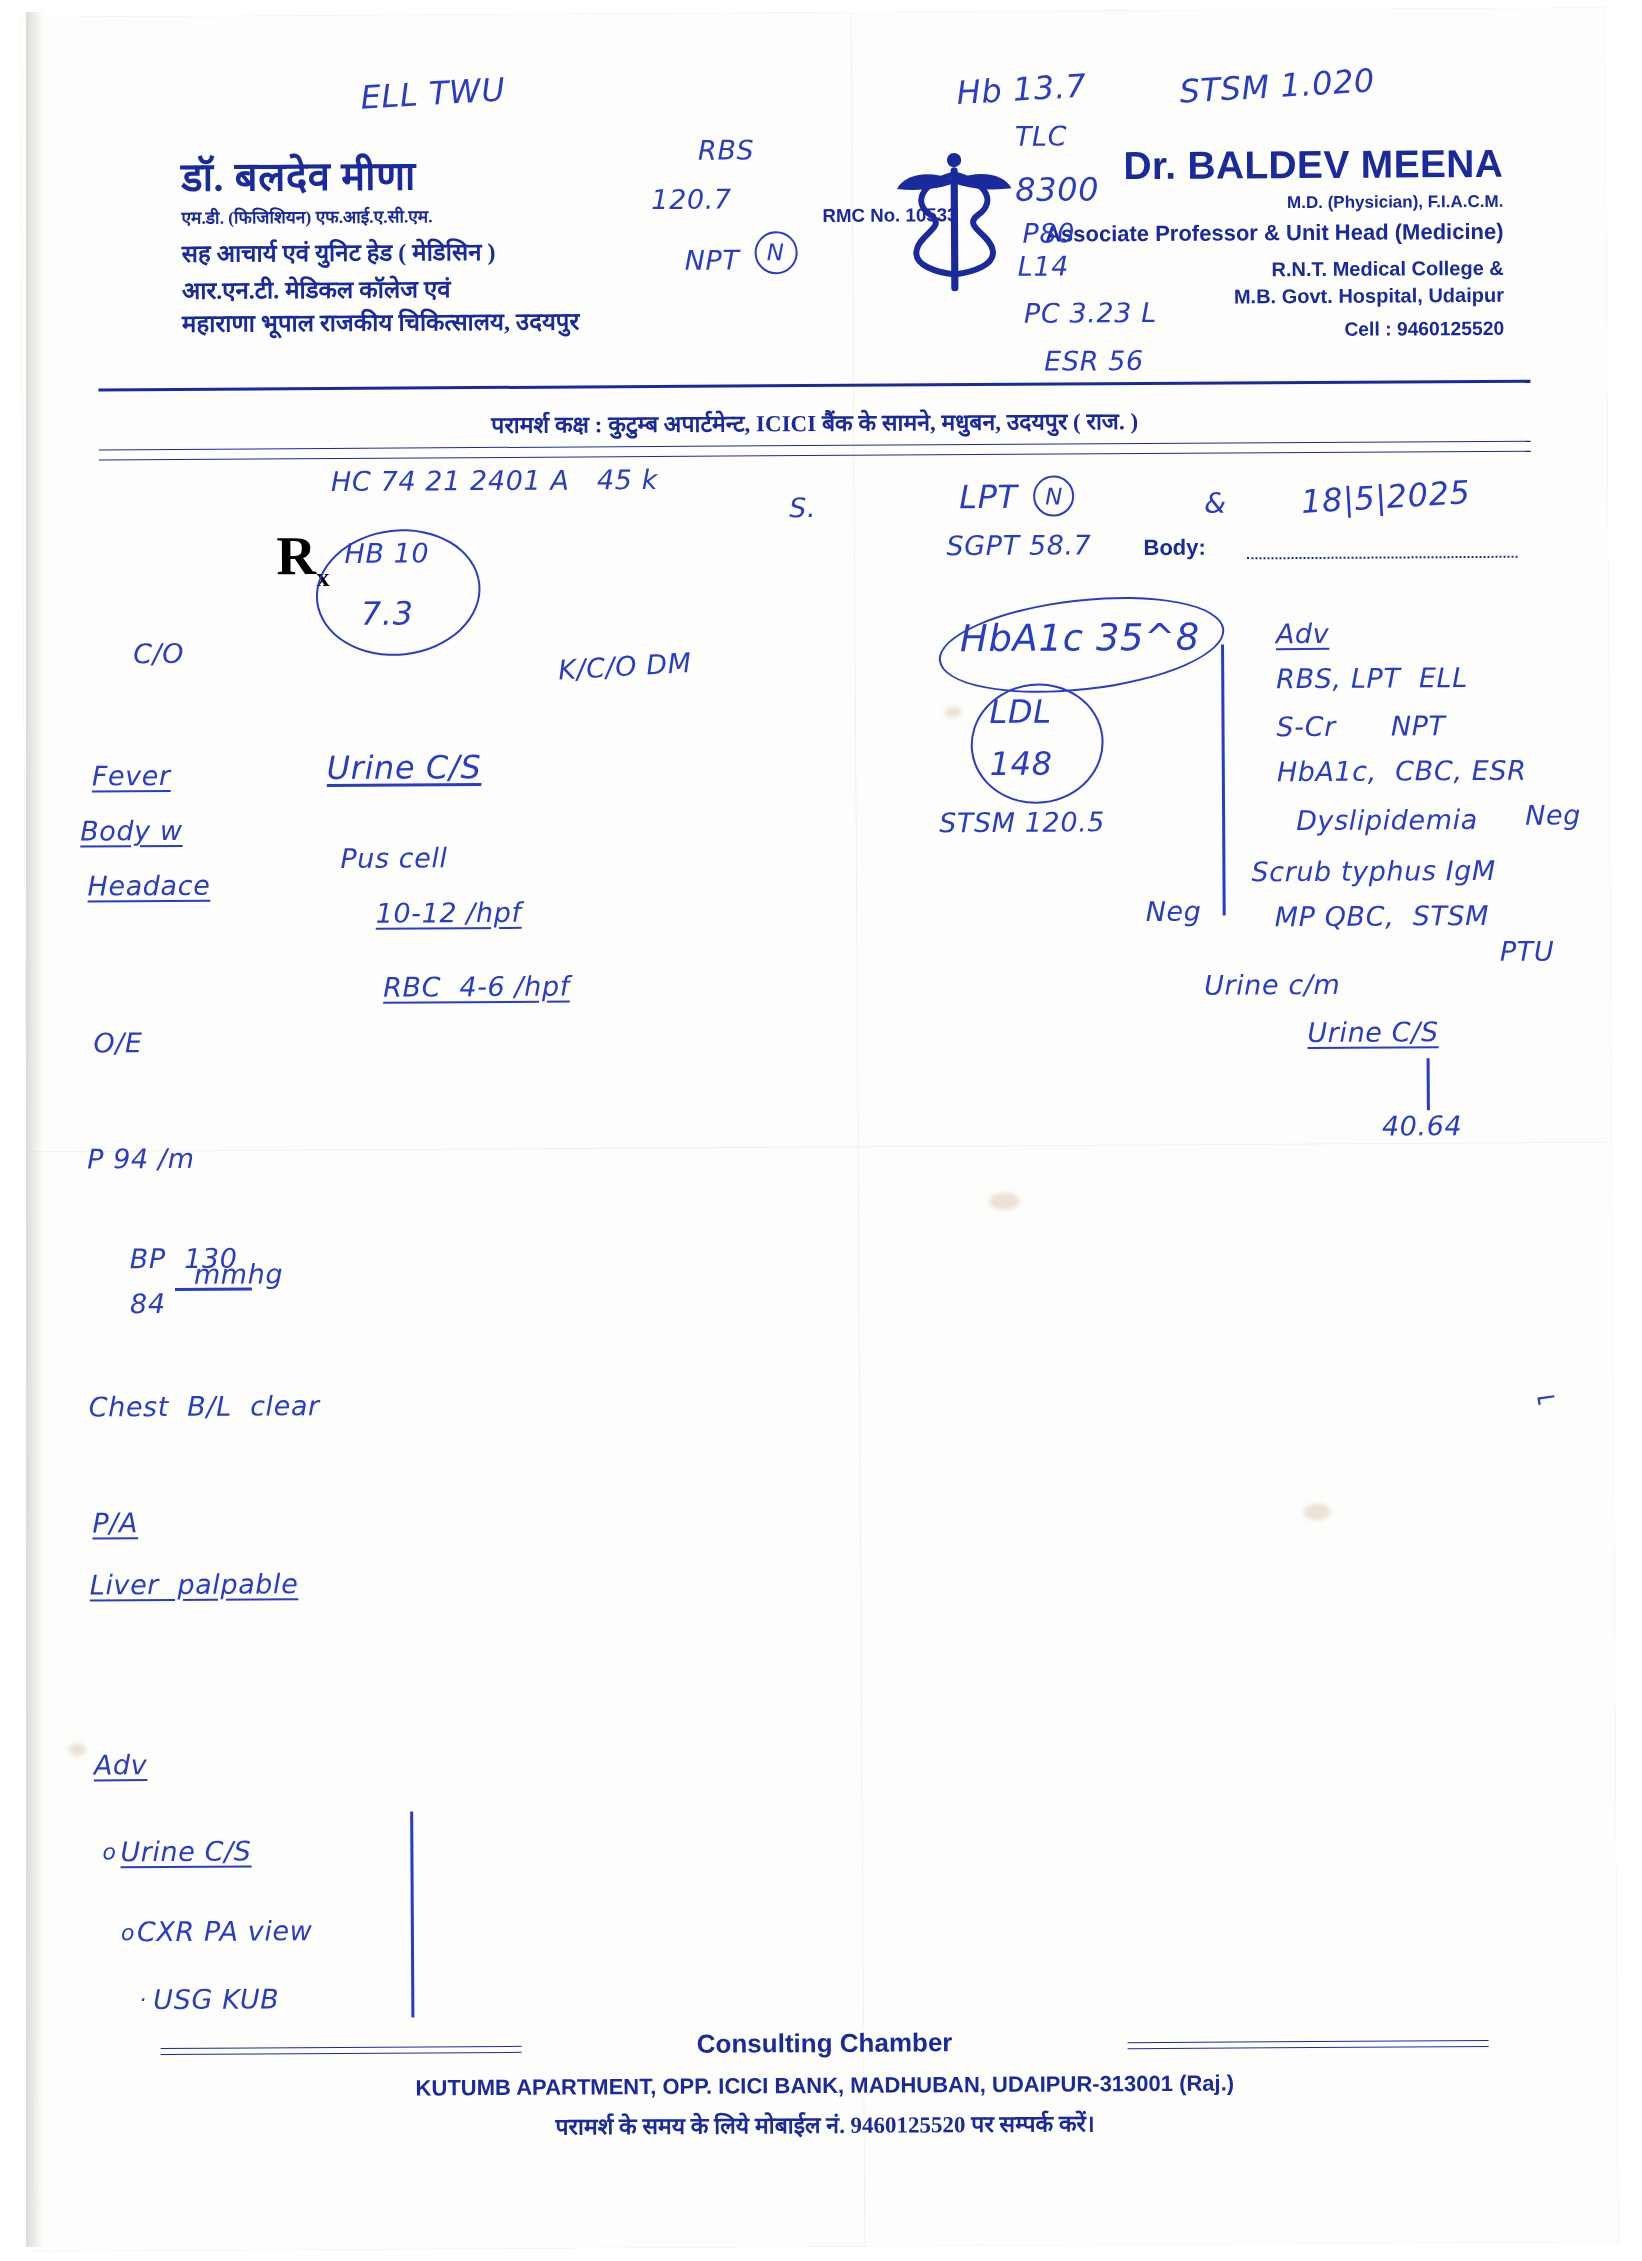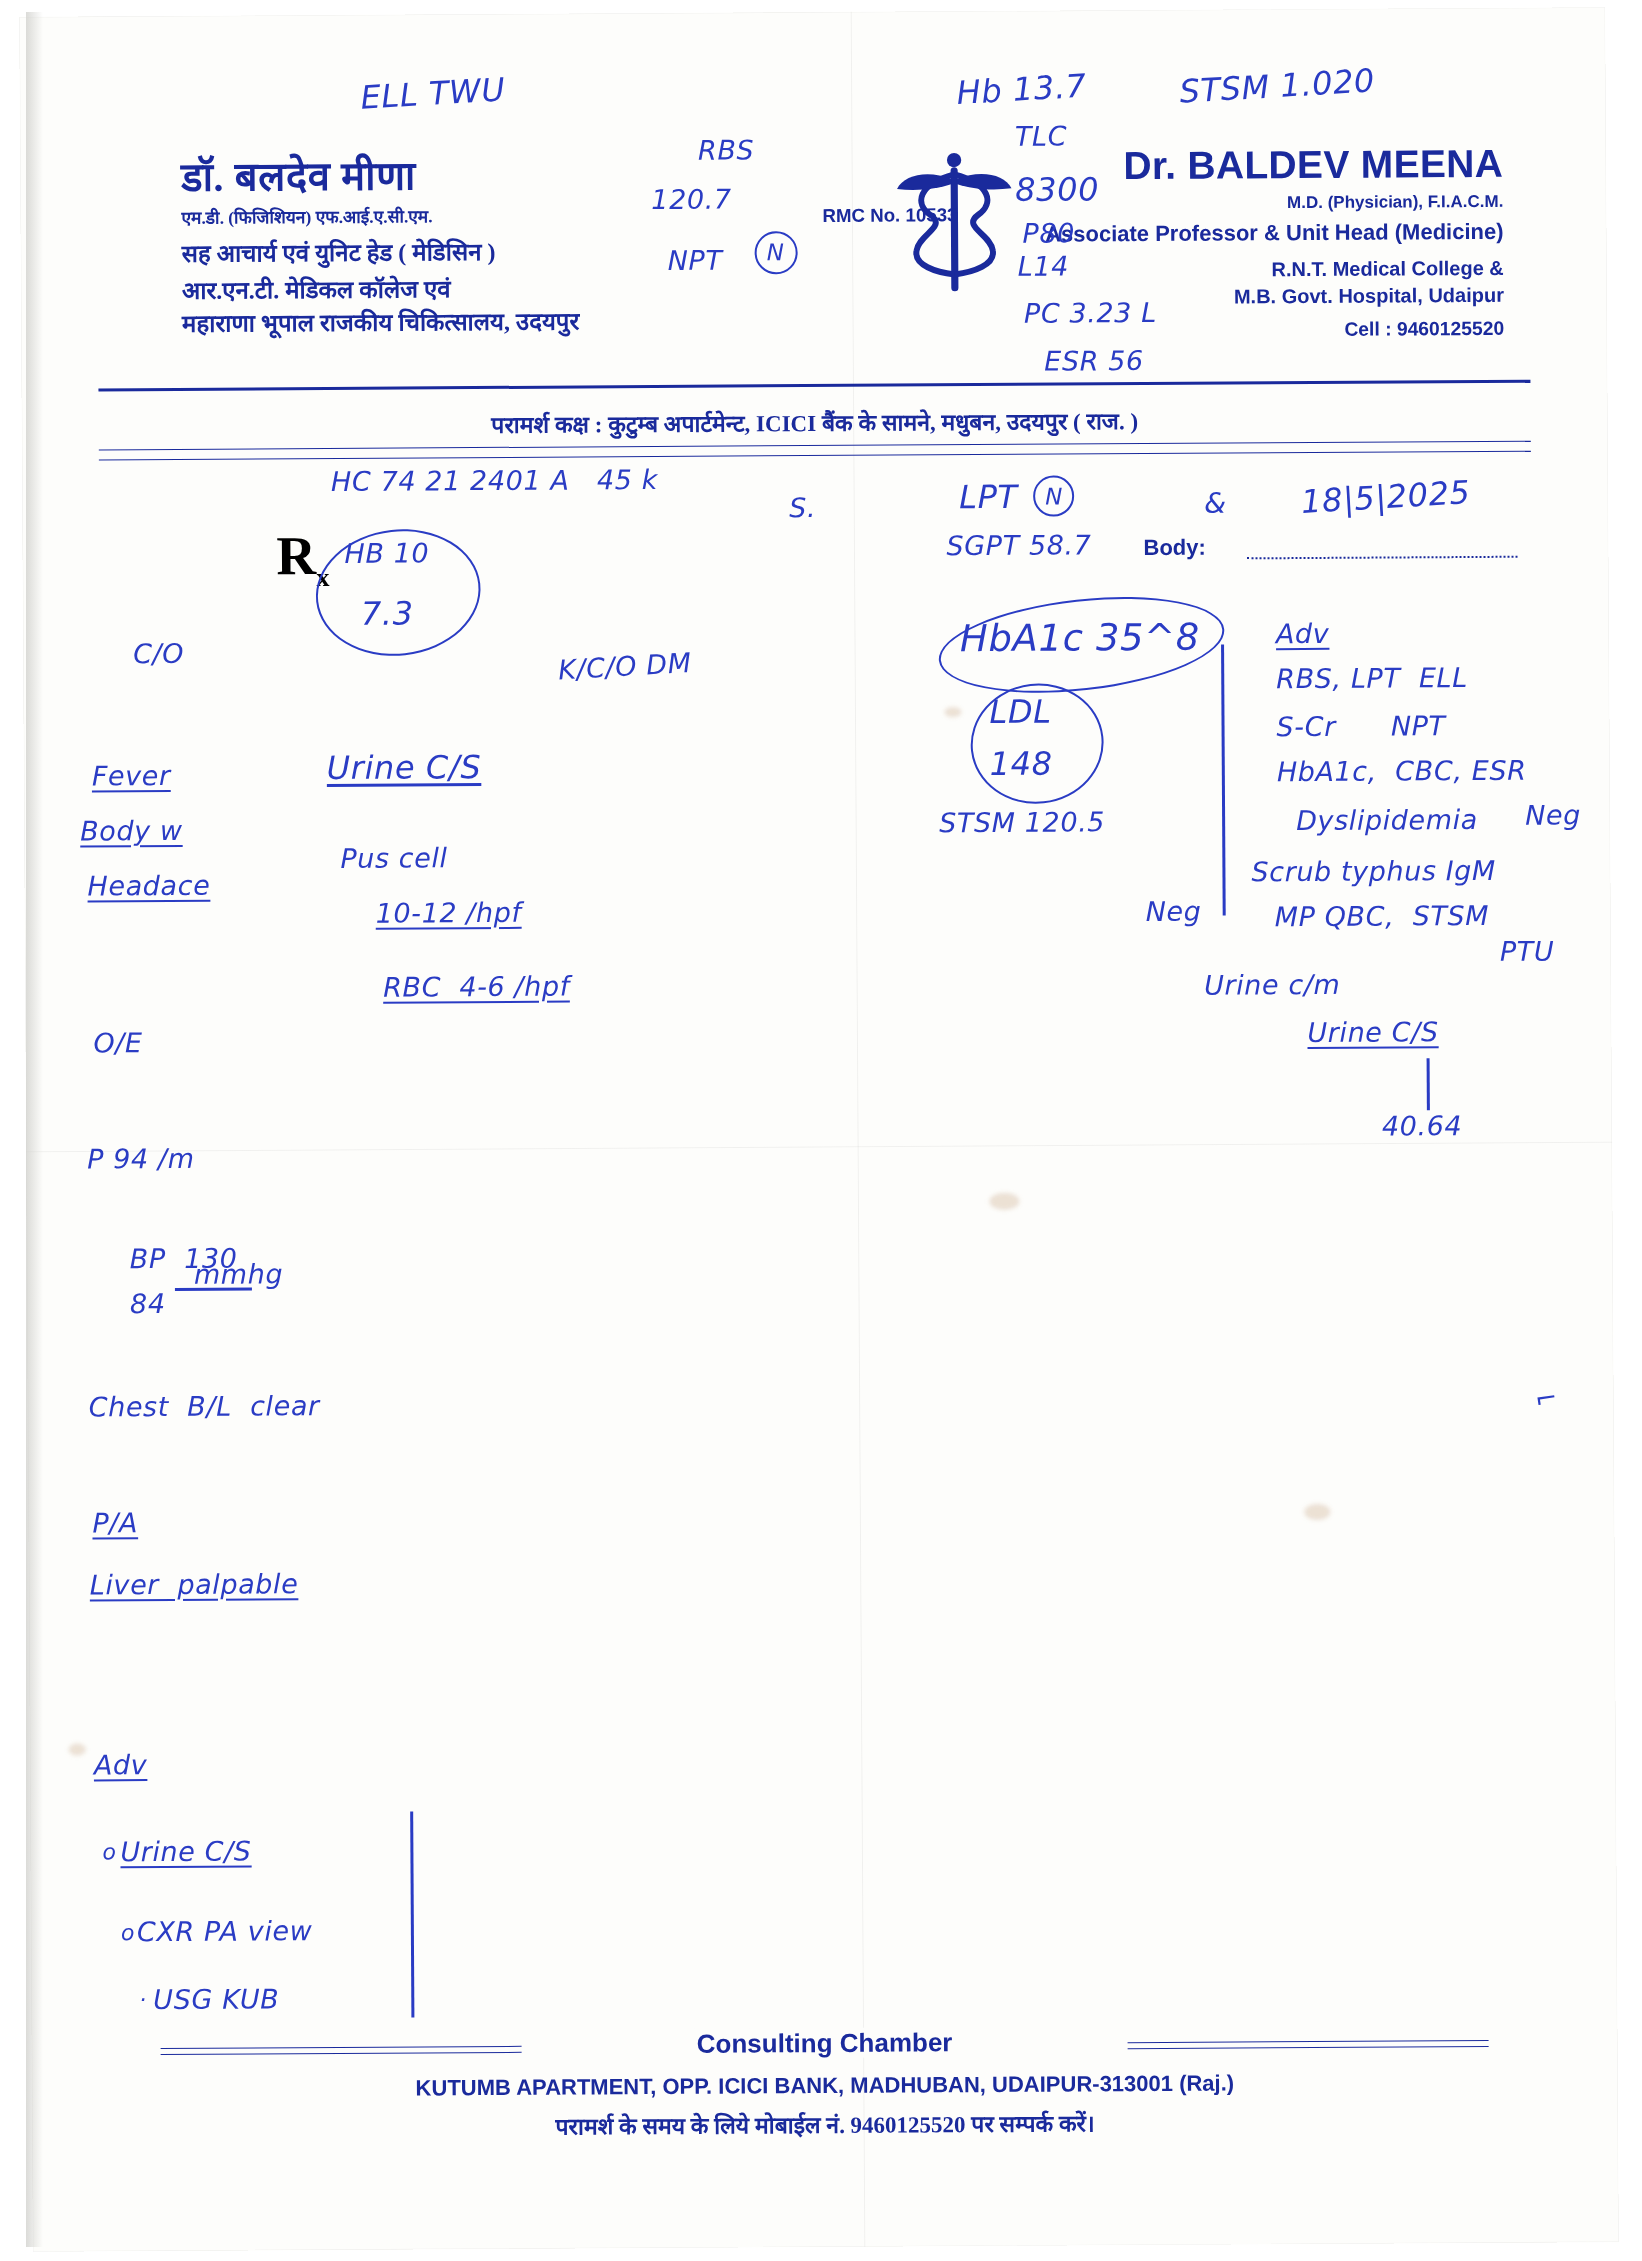--- a/index.html
+++ b/index.html
@@ -228,21 +228,21 @@
     <div class="rule thin" style="top:433px;"></div>
     <div class="rule thin" style="top:443px;"></div>
 
     <div class="rx"><span>R</span><sub>x</sub></div>
     <div class="date-label">Body:</div>
     <div class="date-dots"></div>
 
     <div class="hw l rot" style="left:341px;top:64px;">ELL TWU</div>
     <div class="hw m" style="left:635px;top:122px;margin-left:43px;">RBS</div>
     <div class="hw m" style="left:631px;top:171px;">120.7</div>
-    <div class="hw m" style="left:647px;top:232px;text-align:right;">NPT</div>
+    <div class="hw m" style="left:664px;top:232px;text-align:right;">NPT</div>
     <div class="circle-sm" style="left:734px;top:219px;width:39px;height:39px;"></div>
     <div class="hw s" style="left:746px;top:227px;font-size:23px;">N</div>
 
     <div class="hw l rot" style="left:937px;top:63px;">Hb 13.7</div>
     <div class="hw m" style="left:995px;top:110px;">TLC</div>
     <div class="hw l" style="left:995px;top:160px;">8300</div>
     <div class="hw m" style="left:1002px;top:207px;">P80</div>
     <div class="hw m" style="left:997px;top:240px;">L14</div>
     <div class="hw m" style="left:1003px;top:287px;font-style:italic;">PC 3.23 L</div>
     <div class="hw m" style="left:1023px;top:335px;">ESR 56</div>

